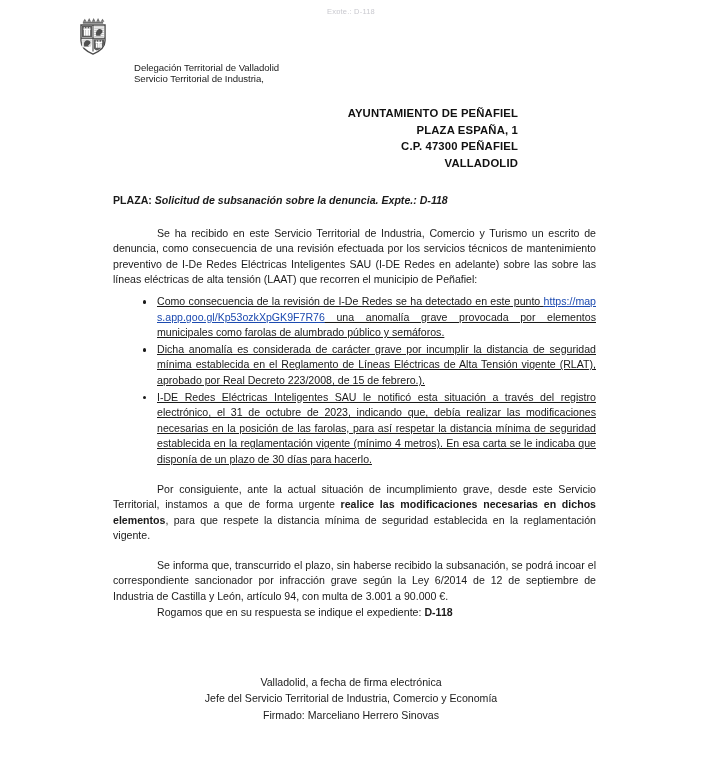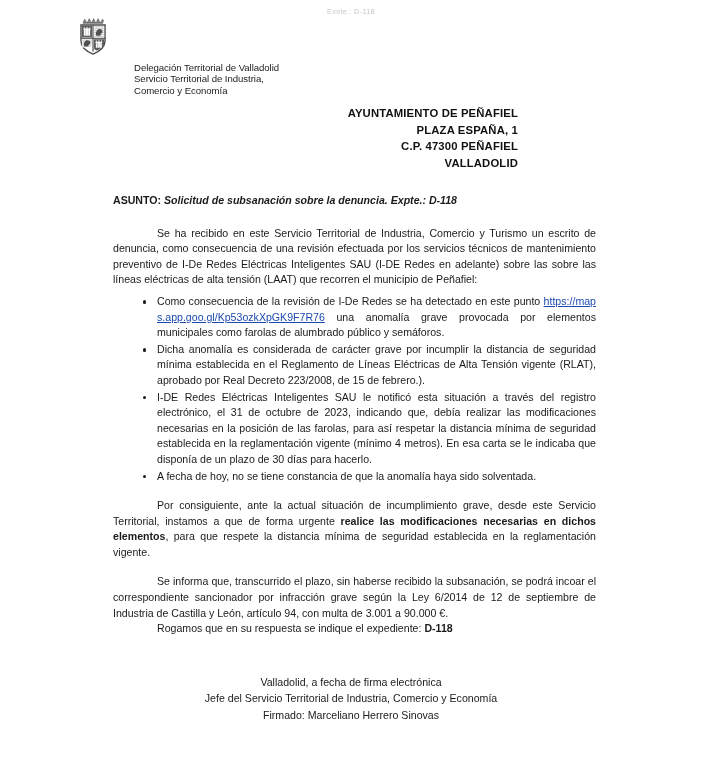--- a/index.html
+++ b/index.html
@@ -117,20 +117,21 @@
   ul.bullets {
     list-style: none;
     margin: 6px 0 0 0;
     padding: 0;
   }
   ul.bullets > li {
     position: relative;
     padding-left: 44px;
     text-align: justify;
     margin-bottom: 1px;
+    text-decoration: underline;
   }
   ul.bullets > li::before {
     content: "";
     position: absolute;
     left: 30px;
     top: 6.5px;
     width: 3.4px;
     height: 3.4px;
     background: #1a1a1a;
     border-radius: 50%;
@@ -222,47 +223,45 @@
             <rect x="34.5" y="35.5" width="1.5" height="2.2"></rect>
             <rect x="38.6" y="35" width="1.5" height="2.7"></rect>
             <rect x="42.8" y="35.5" width="1.5" height="2.2"></rect>
           </g>
         </svg>
       </span>
     </div>
     <div class="lh-sub">
       <div>Delegación Territorial de Valladolid</div>
       <div>Servicio Territorial de Industria,</div>
-      <div>Comercio y Economía</div>
     </div>
   </div>
 
   <div class="addressee">
     <div>AYUNTAMIENTO DE PEÑAFIEL</div>
     <div>PLAZA ESPAÑA, 1</div>
     <div>C.P. 47300 PEÑAFIEL</div>
     <div>VALLADOLID</div>
   </div>
 
   <div class="body-area">
 
     <p class="asunto">
-      <span class="lbl">ASUNTO:</span>
+      <span class="lbl">PLAZA:</span>
       <span class="val">Solicitud de subsanación sobre la denuncia. Expte.: D-118</span>
     </p>
 
     <p class="just">Se ha recibido en este Servicio Territorial de Industria, Comercio y Turismo un escrito de denuncia, como consecuencia de una revisión efectuada por los servicios técnicos de mantenimiento preventivo de I-De Redes Eléctricas Inteligentes SAU (I-DE Redes en adelante) sobre las sobre las líneas eléctricas de alta tensión (LAAT) que recorren el municipio de Peñafiel:</p>
 
     <ul class="bullets">
       <li>
         <span>Como consecuencia de la revisión de I-De Redes se ha detectado en este punto </span><a class="url" href="#">https://maps.app.goo.gl/Kp53ozkXpGK9F7R76</a><span> una anomalía grave provocada por elementos municipales como farolas de alumbrado público y semáforos.</span>
       </li>
       <li>Dicha anomalía es considerada de carácter grave por incumplir la distancia de seguridad mínima establecida en el Reglamento de Líneas Eléctricas de Alta Tensión vigente (RLAT), aprobado por Real Decreto 223/2008, de 15 de febrero.).</li>
       <li>I-DE Redes Eléctricas Inteligentes SAU le notificó esta situación a través del registro electrónico, el 31 de octubre de 2023, indicando que, debía realizar las modificaciones necesarias en la posición de las farolas, para así respetar la distancia mínima de seguridad establecida en la reglamentación vigente (mínimo 4 metros). En esa carta se le indicaba que disponía de un plazo de 30 días para hacerlo.</li>
-      <li>A fecha de hoy, no se tiene constancia de que la anomalía haya sido solventada.</li>
     </ul>
 
     <p class="just spaced">
       <span>Por consiguiente, ante la actual situación de incumplimiento grave, desde este Servicio Territorial, instamos a que de forma urgente </span><span class="b">realice las modificaciones necesarias en dichos elementos</span><span>, para que respete la distancia mínima de seguridad establecida en la reglamentación vigente.</span>
     </p>
 
     <p class="just spaced">Se informa que, transcurrido el plazo, sin haberse recibido la subsanación, se podrá incoar el correspondiente sancionador por infracción grave según la Ley 6/2014 de 12 de septiembre de Industria de Castilla y León, artículo 94, con multa de 3.001 a 90.000 €.</p>
 
     <p class="just rogamos">
       <span>Rogamos que en su respuesta se indique el expediente: </span><span class="b">D-118</span>

